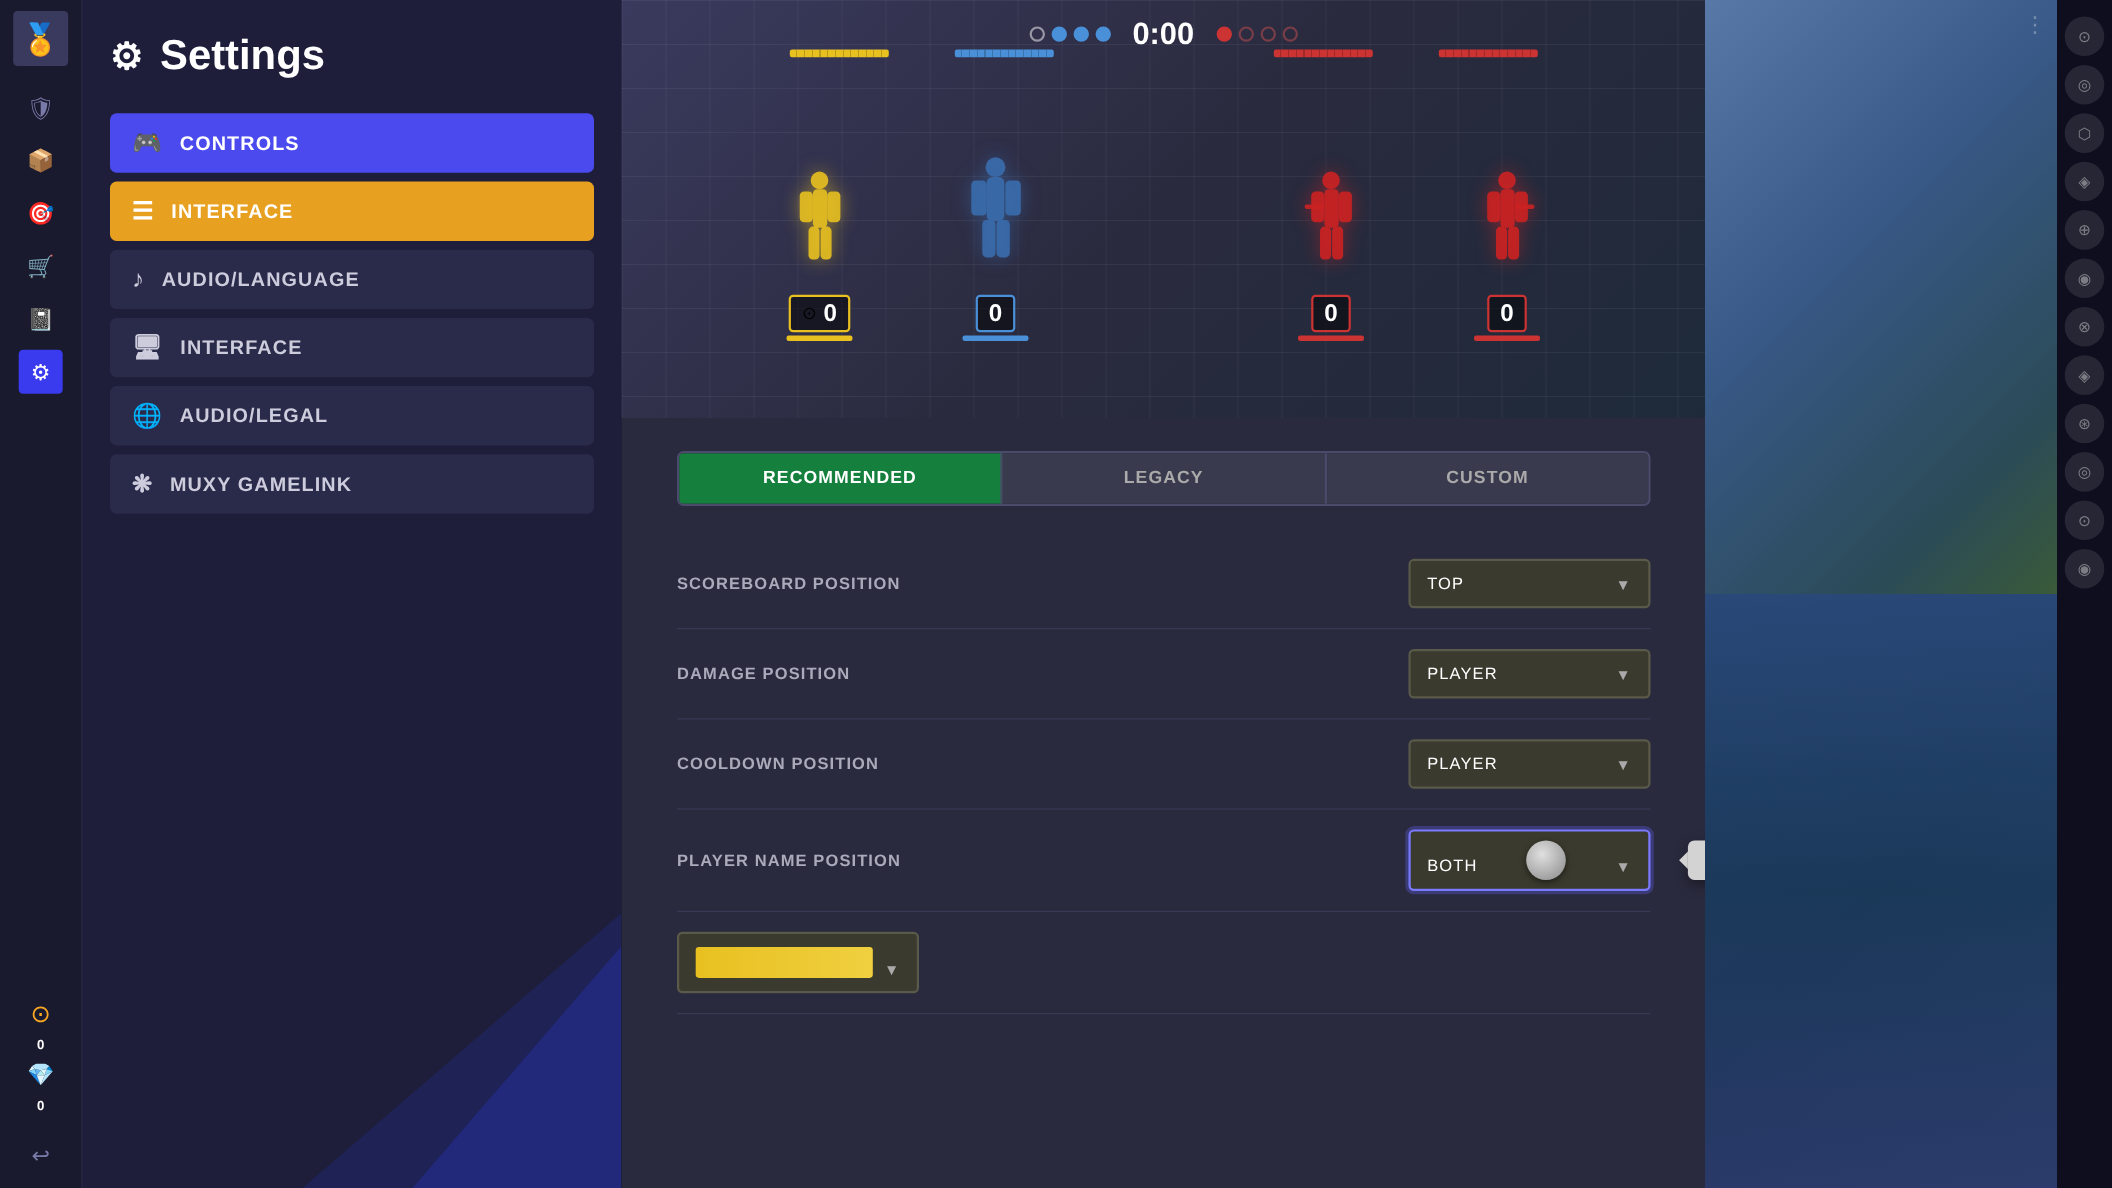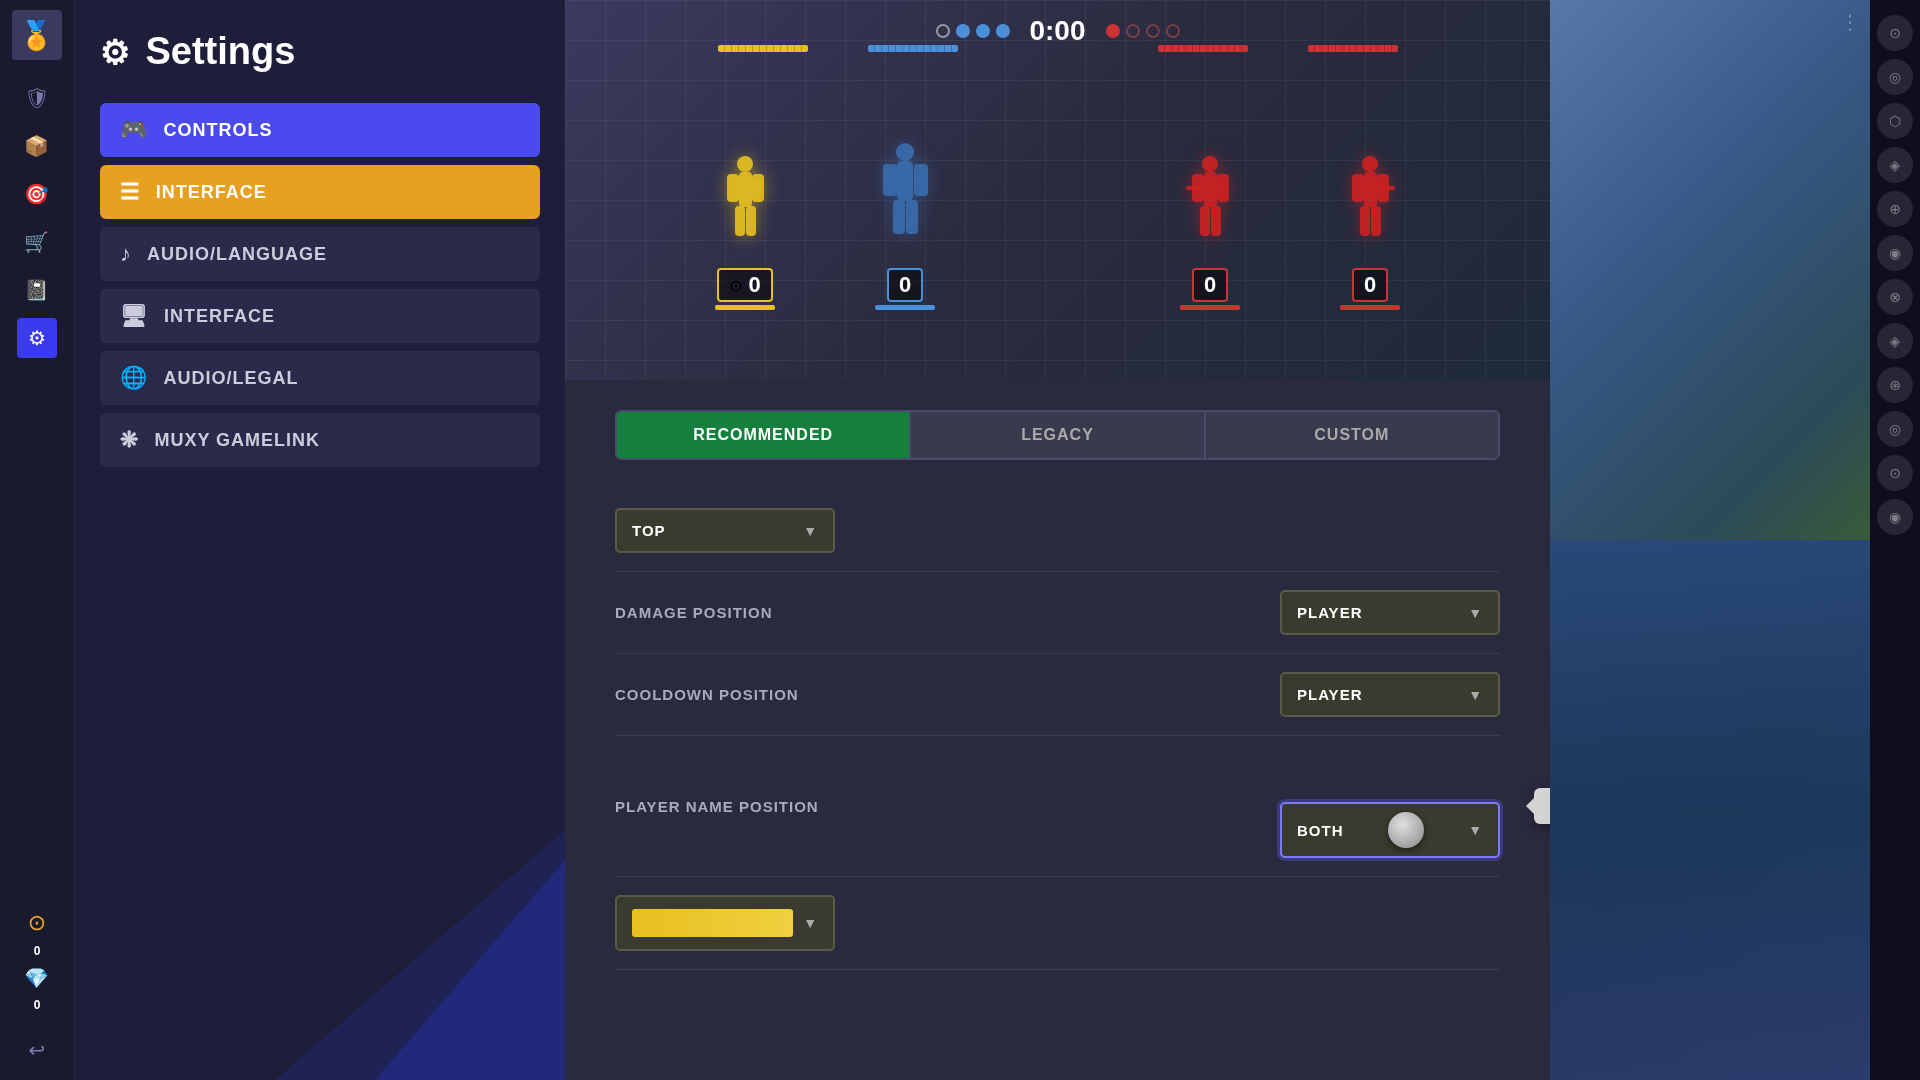--- a/index.html
+++ b/index.html
@@ -303,26 +303,26 @@
     .setting-control {
       width: 220px;
     }
     .dropdown {
       width: 100%;
       background: #3a3a2e;
       border: 2px solid #5a5a4a;
       border-radius: 5px;
       padding: 12px 15px;
       display: flex;
-      align-items: center;
+      align-items: flex-end;
       justify-content: space-between;
       cursor: pointer;
       color: #fff;
       font-size: 15px;
-      font-weight: 700;
+      font-weight: 400;
       letter-spacing: 1px;
     }
     .dropdown-arrow {
       color: #aaa;
       font-size: 14px;
     }
     .dropdown.color-swatch {
       background: #3a3a2e;
     }
     .color-preview {
@@ -357,21 +357,20 @@
       transform: translateY(-50%);
       border: 8px solid transparent;
       border-right-color: rgba(220,220,220,0.95);
       border-left: none;
     }
 
     
     .dropdown.active-control {
       border-color: #7a7aff;
       box-shadow: 0 0 0 3px rgba(100,100,255,0.3);
-      margin-top: 48px;
     }
     .dropdown-knob {
       width: 36px;
       height: 36px;
       border-radius: 50%;
       background: radial-gradient(circle at 40% 35%, #e0e0e0, #888);
       margin: -4px 4px;
       box-shadow: 0 2px 6px rgba(0,0,0,0.5);
     }
 
@@ -621,20 +620,21 @@
 
   <div class="settings-content">
 
     <div class="tabs">
       <div class="tab active">RECOMMENDED</div>
       <div class="tab">LEGACY</div>
       <div class="tab">CUSTOM</div>
     </div>
 
     <div class="setting-row">
+      <span class="setting-label">SCOREBOARD POSITION</span>
       <div class="setting-control">
         <div class="dropdown">
           <span>TOP</span>
           <span class="dropdown-arrow">▼</span>
         </div>
       </div>
     </div>
 
     <div class="setting-row">
       <span class="setting-label">DAMAGE POSITION</span>

